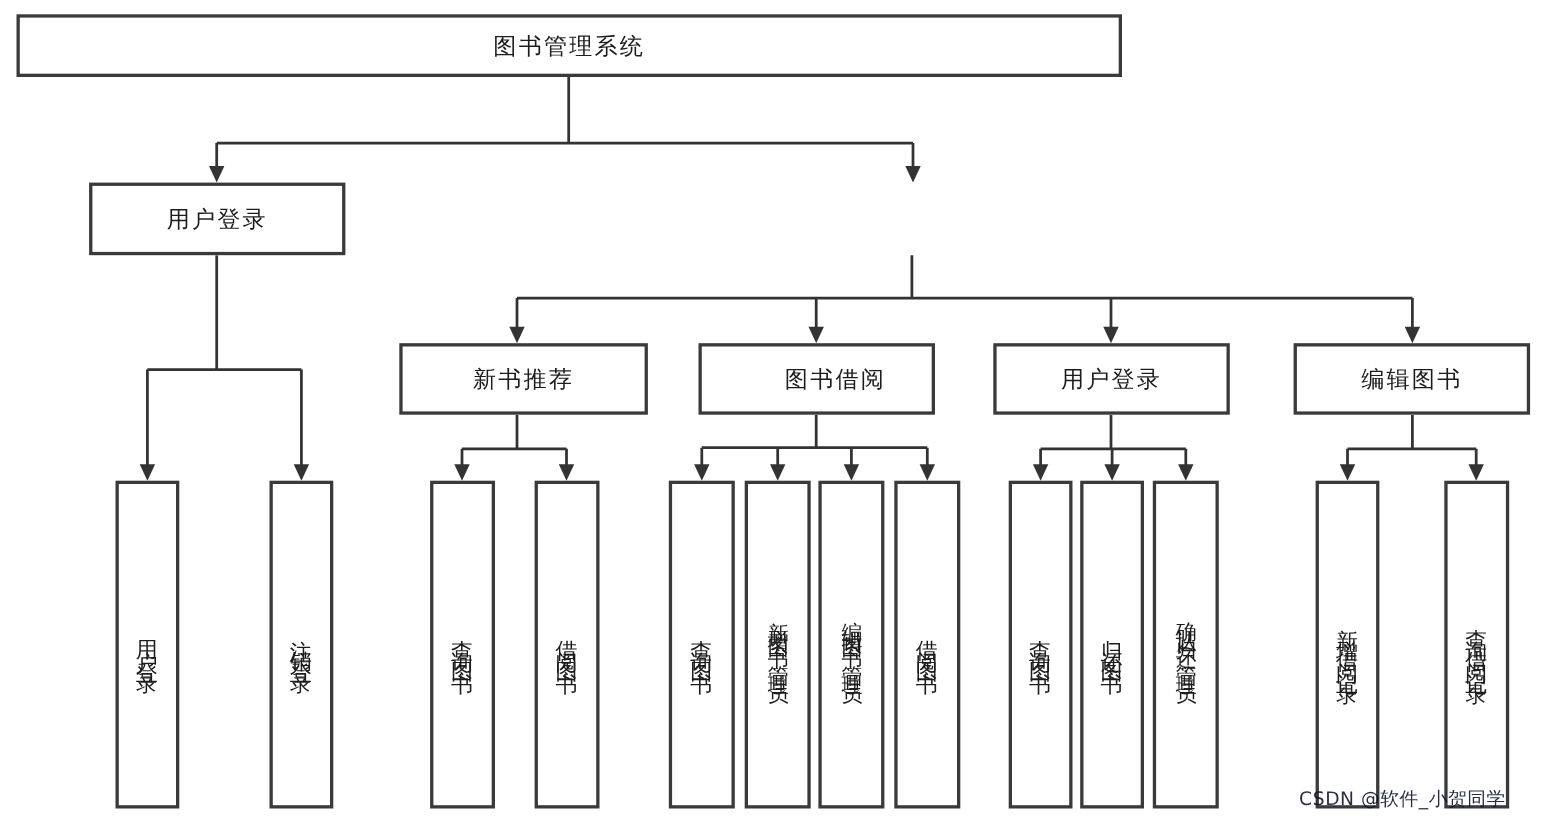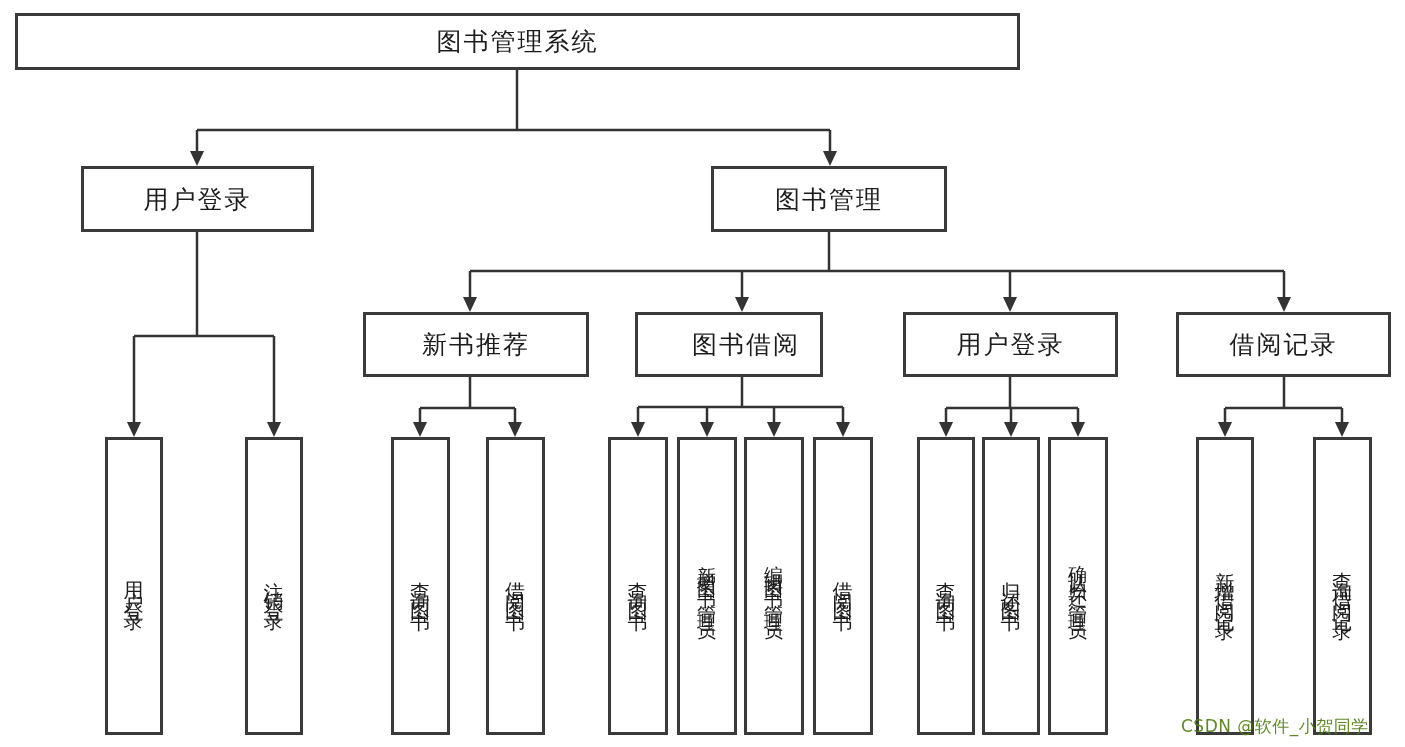--- a/index.html
+++ b/index.html
@@ -7,29 +7,29 @@
     position:relative; width:1405px; height:747px; background:#ffffff;
     font-family:"DejaVu Sans", sans-serif; overflow:hidden;
   }
   .wires { position:absolute; left:0; top:0; z-index:0; }
   .node {
     position:absolute; z-index:1; box-sizing:border-box;
     background:#ffffff; border:3px solid #3a3a3a;
     display:flex; align-items:center; justify-content:center;
     color:#1c1c1c;
   }
-  .h-node { font-size:25px; letter-spacing:2px; white-space:nowrap; }
+  .h-node { font-size:21px; letter-spacing:2px; white-space:nowrap; }
   .v-node .vt {
     writing-mode:vertical-rl; text-orientation:mixed;
     font-size:20px; letter-spacing:10px; line-height:1.1; white-space:nowrap;
   }
   .v-node .vt.long { letter-spacing:8px; font-size:19px; }
   .watermark {
     position:absolute; z-index:5; left:1181px; top:715px;
-    font-size:17px; color:#4d7c0f; letter-spacing:0.5px;
+    font-size:17px; color:#0f172a; letter-spacing:0.5px;
     white-space:nowrap; opacity:0.9;
   }
 </style>
 </head>
 <body>
 
 <div class="canvas">
 
   <svg class="wires" width="1405" height="747" viewBox="0 0 1405 747">
 
@@ -84,35 +84,32 @@
     </g>
   </svg>
 
   <div class="node h-node" style="left:15px; top:13px; width:1005px; height:57px;">
     <span>图书管理系统</span>
   </div>
 
   <div class="node h-node" style="left:81px; top:166px; width:233px; height:66px;">
     <span>用户登录</span>
   </div>
-  <div class="node h-node" style="left:711px; top:166px; width:236px; height:66px;">
-    <span>图书管理</span>
-  </div>
 
   <div class="node h-node" style="left:363px; top:312px; width:226px; height:65px;">
     <span>新书推荐</span>
   </div>
-  <div class="node h-node" style="left:635px; top:312px; width:188px; height:65px;padding-left:34px;">
+  <div class="node h-node" style="left:635px; top:312px; width:215px; height:65px;padding-left:34px;">
     <span>图书借阅</span>
   </div>
   <div class="node h-node" style="left:903px; top:312px; width:215px; height:65px;">
     <span>用户登录</span>
   </div>
   <div class="node h-node" style="left:1176px; top:312px; width:215px; height:65px;">
-    <span>借阅记录</span>
+    <span>编辑图书</span>
   </div>
 
   <div class="node v-node" style="left:105px; top:437px; width:58px; height:298px;">
     <span class="vt">用户登录</span>
   </div>
   <div class="node v-node" style="left:245px; top:437px; width:58px; height:298px;">
     <span class="vt">注销登录</span>
   </div>
 
   <div class="node v-node" style="left:391px; top:437px; width:59px; height:298px;">

